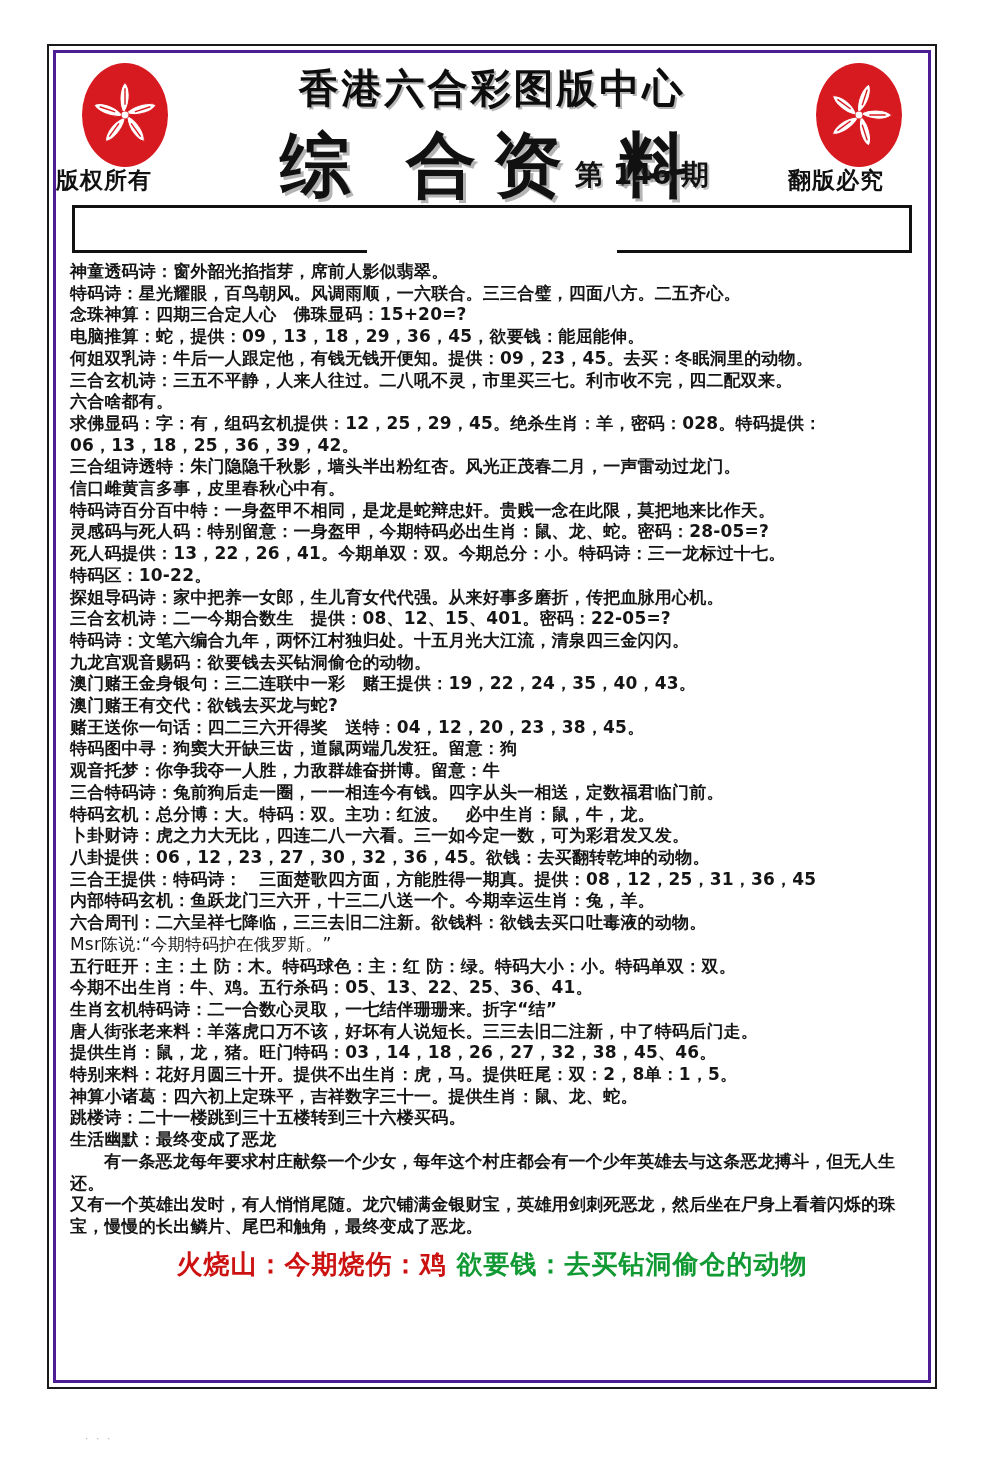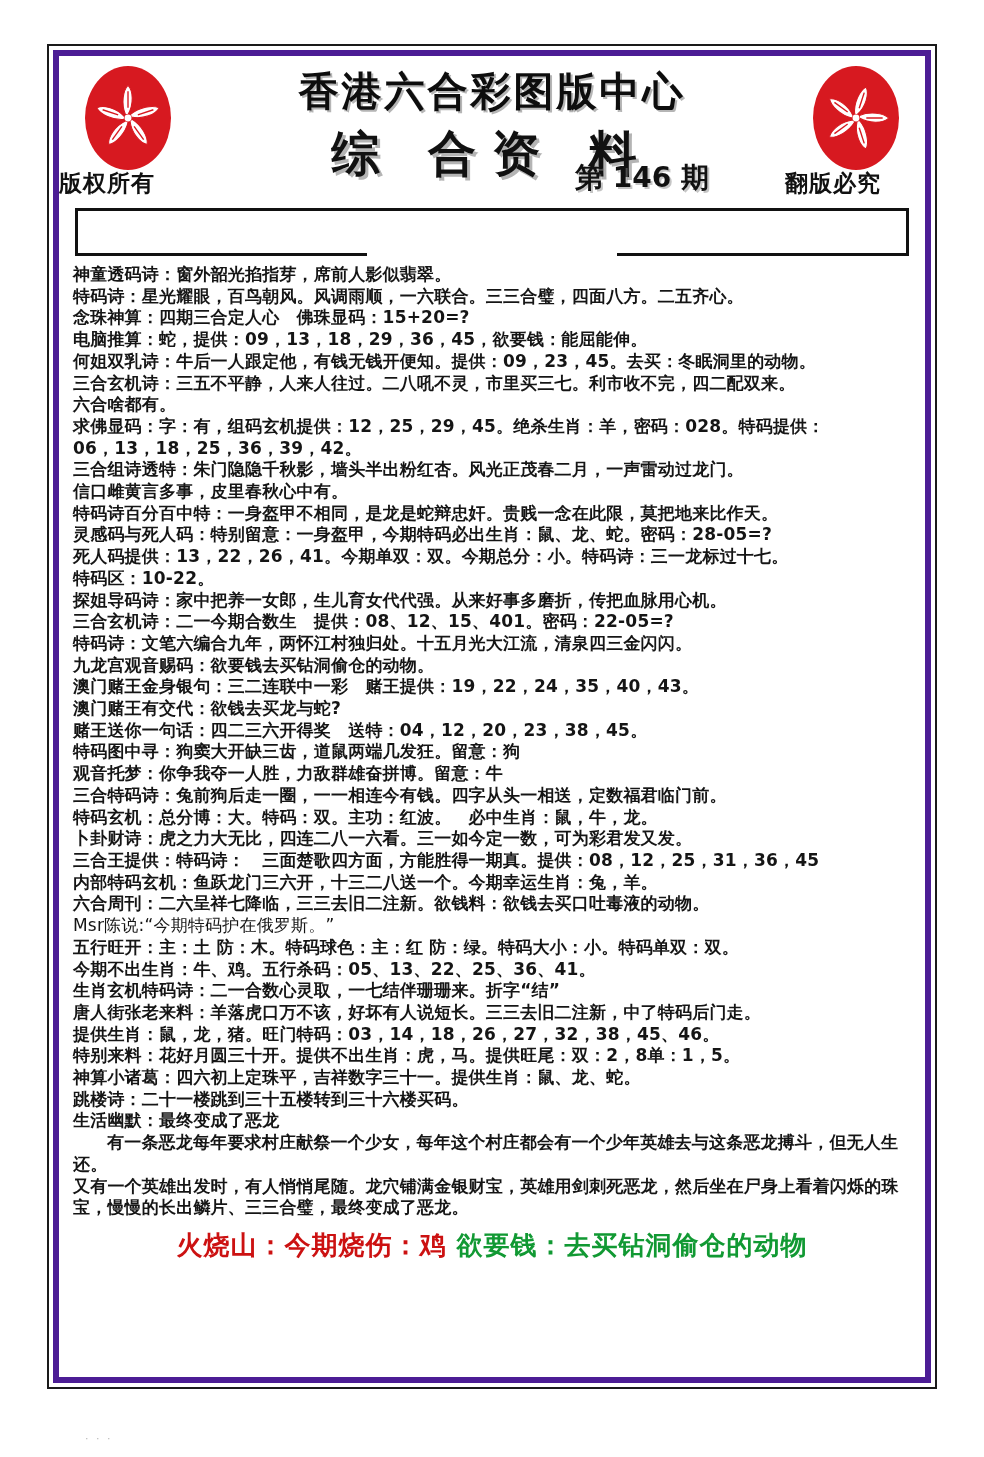--- a/index.html
+++ b/index.html
@@ -26,21 +26,21 @@
     border: 2px solid #1a1a1a;
     box-sizing: border-box;
     background: #ffffff;
   }
   #page-inner {
     position: absolute;
     left: 4px;
     top: 4px;
     right: 4px;
     bottom: 4px;
-    border: 6px solid #4c1d95;
+    border: 3px solid #4c1d95;
     box-sizing: border-box;
     background: #ffffff;
   }
 
   
   .header {
     position: relative;
     height: 150px;
   }
   .bauhinia {
@@ -84,21 +84,21 @@
   .bigtitle {
     position: absolute;
     top: 58px;
     left: 0;
     right: 0;
     text-align: center;
     pointer-events: none;
   }
   .bigtitle .zi {
     display: inline-block;
-    font-size: 48px;
+    font-size: 70px;
     font-weight: bold;
     color: #111;
     letter-spacing: 16px;
     text-shadow: 3px 3px 0 rgba(130,130,130,.6);
     transform: translateY(8px);
   }
   .issue {
     position: absolute;
     top: 103px;
     left: 0;
@@ -275,36 +275,37 @@
       <div class="line">特码诗：文笔六编合九年，两怀江村独归处。十五月光大江流，清泉四三金闪闪。</div>
       <div class="line">九龙宫观音赐码：欲要钱去买钻洞偷仓的动物。</div>
       <div class="line">澳门赌王金身银句：三二连联中一彩　赌王提供：19，22，24，35，40，43。</div>
       <div class="line">澳门赌王有交代：欲钱去买龙与蛇?</div>
       <div class="line">赌王送你一句话：四二三六开得奖　送特：04，12，20，23，38，45。</div>
       <div class="line">特码图中寻：狗窦大开缺三齿，道鼠两端几发狂。留意：狗</div>
       <div class="line">观音托梦：你争我夺一人胜，力敌群雄奋拼博。留意：牛</div>
       <div class="line">三合特码诗：兔前狗后走一圈，一一相连今有钱。四字从头一相送，定数福君临门前。</div>
       <div class="line">特码玄机：总分博：大。特码：双。主功：红波。　必中生肖：鼠，牛，龙。</div>
       <div class="line">卜卦财诗：虎之力大无比，四连二八一六看。三一如今定一数，可为彩君发又发。</div>
+      <div class="line">八卦提供：06，12，23，27，30，32，36，45。欲钱：去买翻转乾坤的动物。</div>
       <div class="line">三合王提供：特码诗：　三面楚歌四方面，方能胜得一期真。提供：08，12，25，31，36，45</div>
       <div class="line">内部特码玄机：鱼跃龙门三六开，十三二八送一个。今期幸运生肖：兔，羊。</div>
       <div class="line">六合周刊：二六呈祥七降临，三三去旧二注新。欲钱料：欲钱去买口吐毒液的动物。</div>
       <div class="line thin">Msr陈说:“今期特码护在俄罗斯。”</div>
       <div class="line">五行旺开：主：土 防：木。特码球色：主：红 防：绿。特码大小：小。特码单双：双。</div>
       <div class="line">今期不出生肖：牛、鸡。五行杀码：05、13、22、25、36、41。</div>
       <div class="line">生肖玄机特码诗：二一合数心灵取，一七结伴珊珊来。折字“结”</div>
       <div class="line">唐人街张老来料：羊落虎口万不该，好坏有人说短长。三三去旧二注新，中了特码后门走。</div>
       <div class="line">提供生肖：鼠，龙，猪。旺门特码：03，14，18，26，27，32，38，45、46。</div>
       <div class="line">特别来料：花好月圆三十开。提供不出生肖：虎，马。提供旺尾：双：2，8单：1，5。</div>
       <div class="line">神算小诸葛：四六初上定珠平，吉祥数字三十一。提供生肖：鼠、龙、蛇。</div>
       <div class="line">跳楼诗：二十一楼跳到三十五楼转到三十六楼买码。</div>
       <div class="line">生活幽默：最终变成了恶龙</div>
 
       <div class="line indent">有一条恶龙每年要求村庄献祭一个少女，每年这个村庄都会有一个少年英雄去与这条恶龙搏斗，但无人生还。</div>
-      <div class="line wrap">又有一个英雄出发时，有人悄悄尾随。龙穴铺满金银财宝，英雄用剑刺死恶龙，然后坐在尸身上看着闪烁的珠宝，慢慢的长出鳞片、三三合璧，最终变成了恶龙。</div>
+      <div class="line wrap">又有一个英雄出发时，有人悄悄尾随。龙穴铺满金银财宝，英雄用剑刺死恶龙，然后坐在尸身上看着闪烁的珠宝，慢慢的长出鳞片、尾巴和触角，最终变成了恶龙。</div>
     </div>
 
     <div class="banner">
       <span class="red">火烧山：今期烧伤：鸡</span>
       <span class="green">欲要钱：去买钻洞偷仓的动物</span>
     </div>
 
   </div>
 </div>
 

